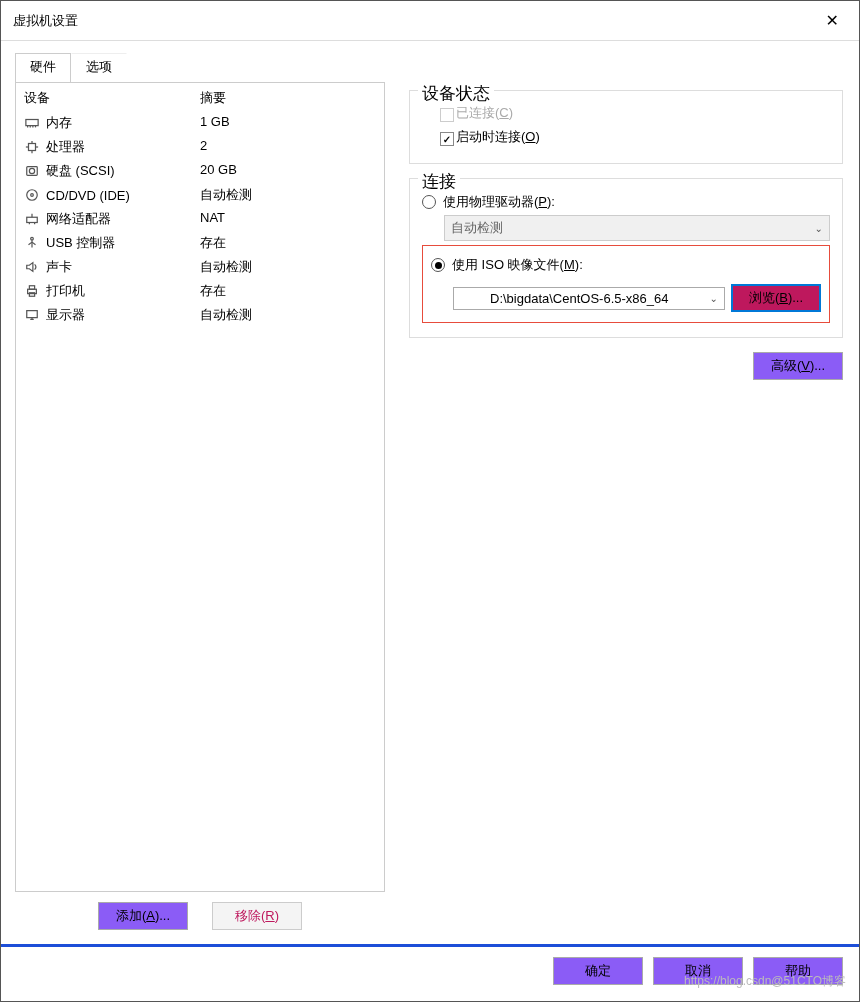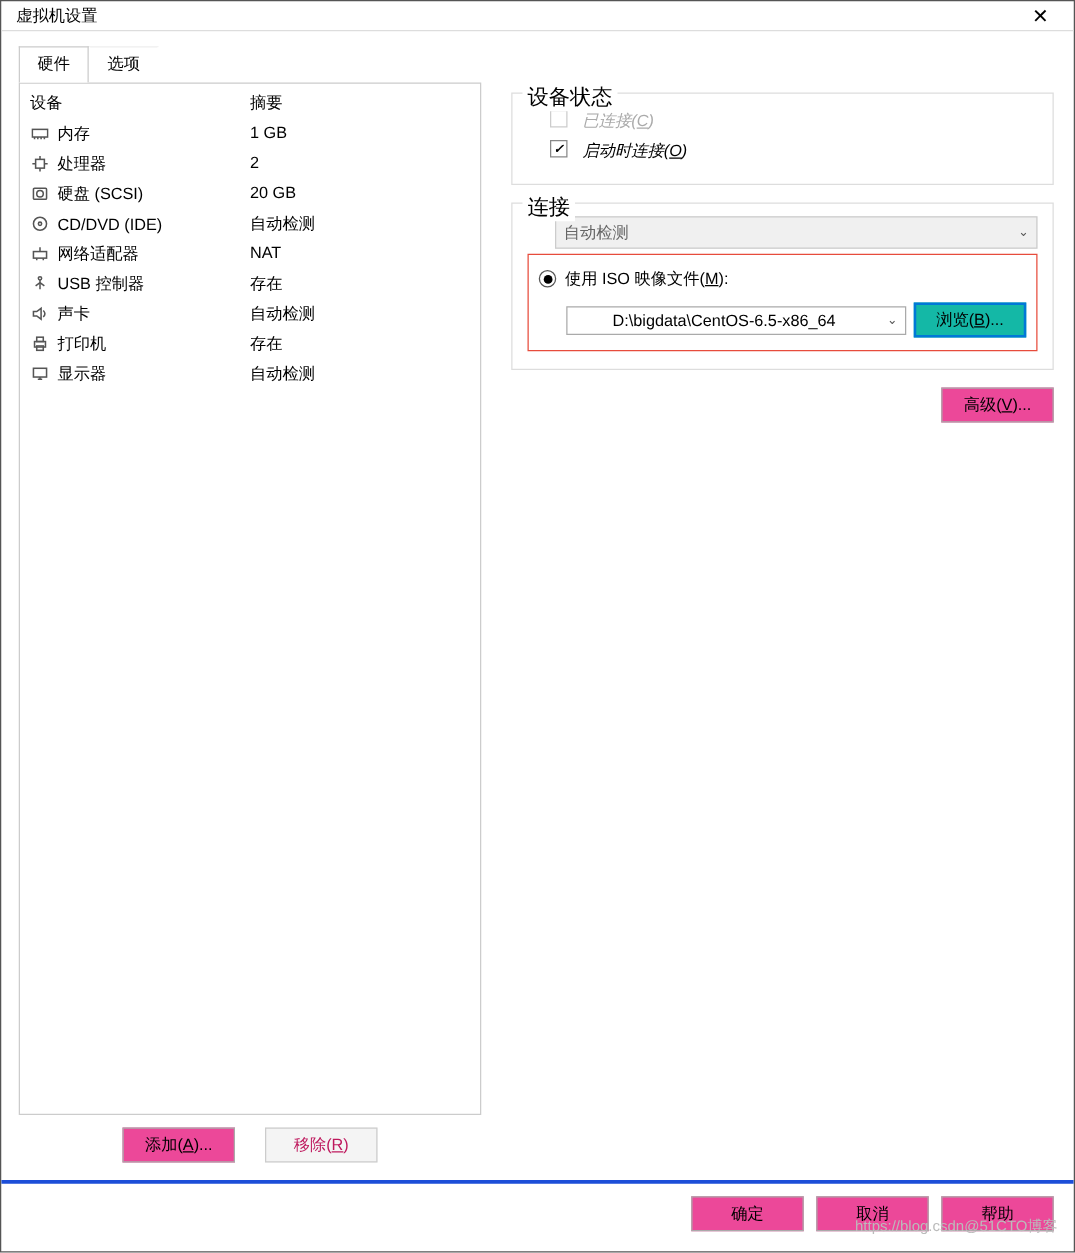--- a/index.html
+++ b/index.html
@@ -1,17 +1,17 @@
 <!DOCTYPE html>
 <html><head>
 <meta charset="utf-8">
 <style>
 * { box-sizing: border-box; margin: 0; padding: 0; font-family: "Microsoft YaHei", Tahoma, sans-serif; font-size: 13px; }
 body { background: #fff; width: 860px; height: 1002px; display: flex; flex-direction: column; border: 1px solid #555; }
-.titlebar { height: 24px; display: flex; align-items: center; justify-content: space-between; padding: 0 12px; border-bottom: 1px solid #ddd; }
+.titlebar { height: 40px; display: flex; align-items: center; justify-content: space-between; padding: 0 12px; border-bottom: 1px solid #ddd; }
 .titlebar-title { font-size: 13px; }
 .close-x { font-size: 16px; cursor: pointer; padding: 4px 8px; }
 
 .tabs { display: flex; padding: 12px 14px 0 14px; }
 .tab { padding: 4px 14px 6px; border: 1px solid #fff; border-bottom: none; cursor: pointer; position: relative; }
 .tab.active { border-color: #ccc; background: #fff; z-index: 2; }
 .tab:not(.active) { border-top-color: #eee; }
 
 .content { flex: 1; display: flex; padding: 0 14px 14px 14px; gap: 18px; }
 
@@ -19,30 +19,30 @@
 .device-list { flex: 1; border: 1px solid #ccc; margin-top: 0; position: relative; }
 .list-header { display: flex; padding: 6px 8px 4px 8px; }
 .list-header .col1 { width: 176px; }
 .list-row { display: flex; padding: 3px 8px; cursor: pointer; }
 .list-row .col1 { width: 176px; display: flex; align-items: center; gap: 6px; }
 
 .icon { width: 16px; height: 16px; display: inline-flex; align-items: center; justify-content: center; color: #555; }
 .icon svg { width: 14px; height: 14px; }
 
 .left-buttons { display: flex; justify-content: center; gap: 24px; padding: 10px 0 0; }
-.btn { padding: 4px 16px; border: 1px solid #aaa; background: #ec4899; cursor: pointer; min-width: 90px; text-align: center; }
+.btn { padding: 4px 16px; border: 1px solid #aaa; background: #8b5cf6; cursor: pointer; min-width: 90px; text-align: center; }
 .btn:disabled, .btn.disabled { color: #be185d; border-color: #ccc; background: #f4f4f4; cursor: default; }
-.btn.highlight { border: 2px solid #0078d7; padding: 3px 4px; background: #14b8a6; }
+.btn.highlight { border: 2px solid #0078d7; padding: 3px 4px; background: #be185d; }
 
 .right-panel { flex: 1; padding-top: 0; padding-left: 6px; padding-right: 2px; }
 
 .groupbox { border: 1px solid #ddd; padding: 10px 12px 14px; margin-bottom: 14px; position: relative; margin-top: 8px; }
 .groupbox > .gb-title { position: absolute; top: -9px; left: 8px; background: #fff; padding: 0 4px; font-size: 17px; }
 
-.checkbox-line { display: flex; align-items: flex-start; gap: 12px; padding: 3px 0 3px 18px; font-style: italic; }
+.checkbox-line { display: flex; align-items: flex-end; gap: 2px; padding: 3px 0 3px 18px; }
 .checkbox { width: 14px; height: 14px; border: 1px solid #888; display: inline-flex; align-items: center; justify-content: center; font-size: 10px; background: #fff; }
 .checkbox.disabled { border-color: #ccc; color: #bbb; }
 .checkbox.checked::after { content: "✓"; color: #000; font-weight: bold; }
 .cb-label-disabled { color: #aaa; }
 
 .radio-line { display: flex; align-items: center; gap: 7px; padding: 4px 0; }
 .radio { width: 14px; height: 14px; border: 1px solid #555; border-radius: 50%; display: inline-flex; align-items: center; justify-content: center; background: #fff; }
 .radio.selected::after { content: ""; width: 7px; height: 7px; background: #000; border-radius: 50%; }
 
 .dropdown { display: flex; align-items: center; border: 1px solid #aaa; background: #fff; padding: 3px 6px; justify-content: space-between; }
@@ -228,20 +228,26 @@
         <span class="checkbox checked"></span>
         <span>
           <span>启动时连接(</span><span class="underline-hotkey">O</span><span>)</span>
         </span>
       </div>
     </div>
 
     <div class="groupbox">
       <span class="gb-title">连接</span>
 
+      <div class="radio-line">
+        <span class="radio"></span>
+        <span>
+          <span>使用物理驱动器(</span><span class="underline-hotkey">P</span><span>):</span>
+        </span>
+      </div>
       <div class="indent">
         <div class="dropdown disabled">
           <span>自动检测</span>
           <span class="dd-arrow">⌄</span>
         </div>
       </div>
 
       <div class="redbox">
         <div class="radio-line">
           <span class="radio selected"></span>

